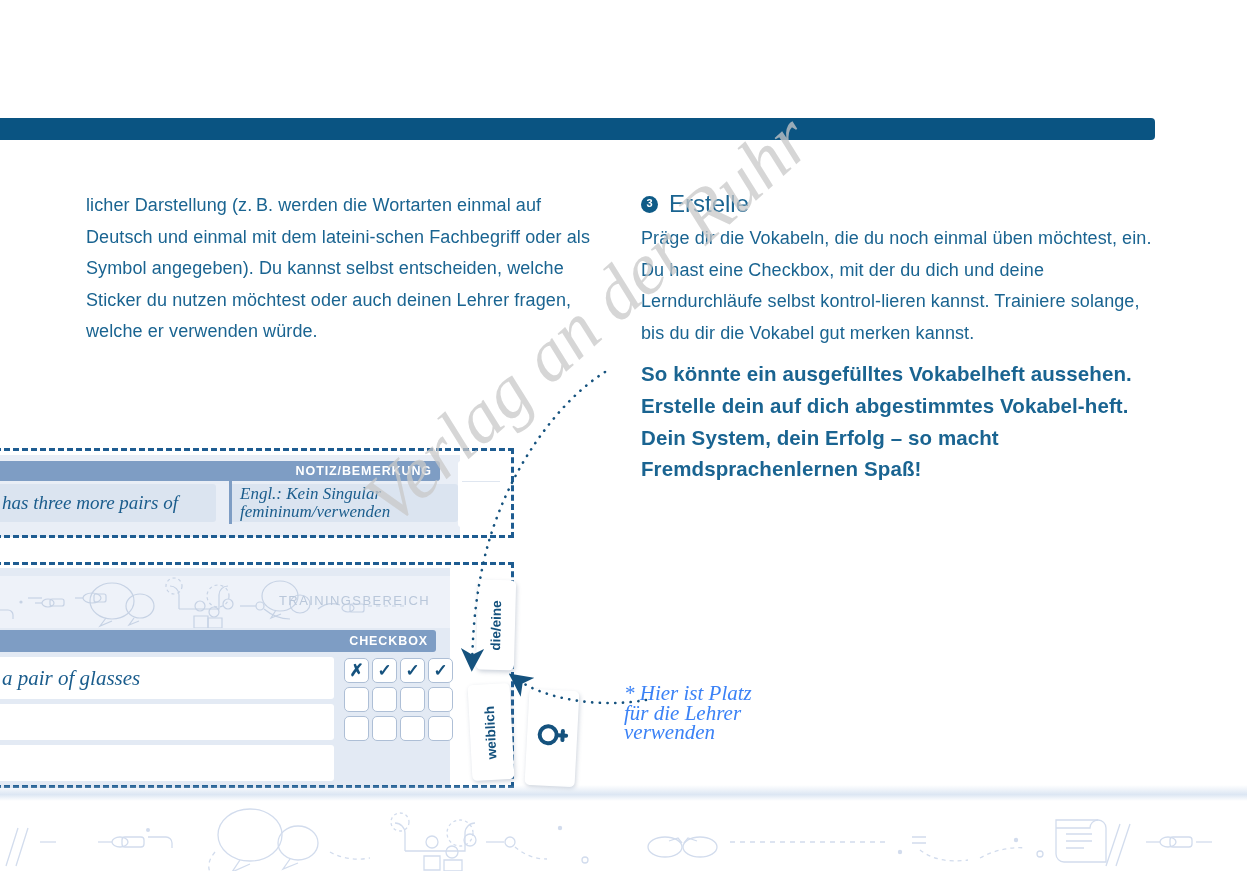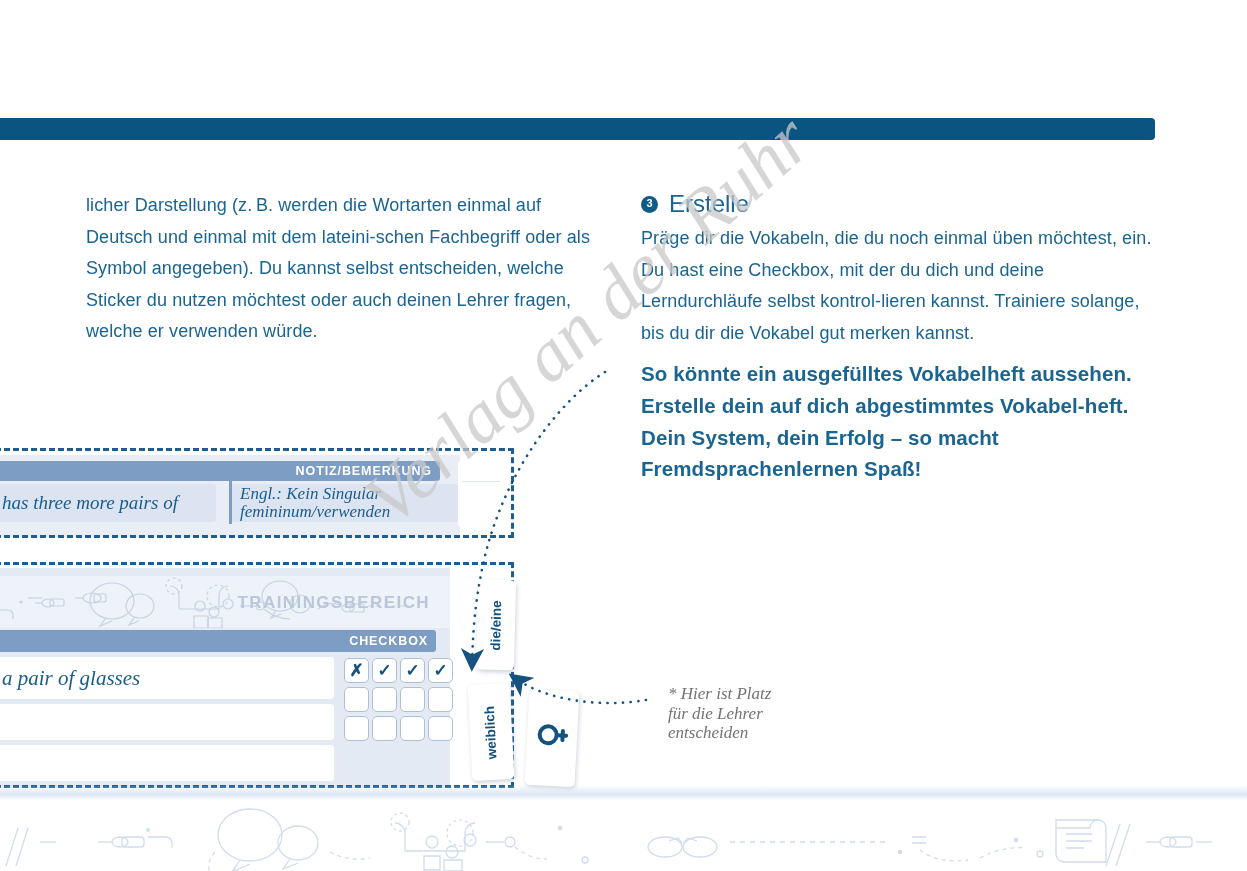--- a/index.html
+++ b/index.html
@@ -117,21 +117,21 @@
     content:"";position:absolute;left:4px;top:20px;width:38px;height:1px;background:#dfe6f0;
   }
 
   
   .train-band{
     position:absolute;left:-12px;top:576px;width:462px;height:52px;
     background:#eef2f9;overflow:hidden;
   }
   .train-label{
     position:absolute;right:20px;top:17px;
-    font-size:17px;letter-spacing:1.4px;color:#b9c7da;font-weight:700;
+    font-size:13px;letter-spacing:1.4px;color:#b9c7da;font-weight:400;
   }
 
   .row-white{
     position:absolute;left:-12px;background:#ffffff;border-radius:0 3px 3px 0;
   }
   .r1{top:657px;width:346px;height:42px;}
   .r2{top:704px;width:346px;height:36px;}
   .r3{top:745px;width:346px;height:36px;}
   .row-term{
     font-family:"Liberation Serif", serif;font-style:italic;
@@ -174,23 +174,23 @@
     left:527px;top:690px;width:50px;height:96px;
     display:flex;align-items:center;justify-content:center;
     transform:rotate(3deg);
   }
   .venus{
     width:34px;height:34px;display:block;
   }
 
   
   .footnote{
-    position:absolute;left:668px;top:684px;
+    position:absolute;left:624px;top:684px;
     font-family:"Liberation Serif", serif;font-style:italic;
-    font-size:17px;line-height:19.5px;color:#737373;
+    font-size:21px;line-height:19.5px;color:#3b82f6;
   }
 
   
   .conn{position:absolute;left:0;top:0;width:1247px;height:871px;pointer-events:none;}
 
   
   .footer-art{position:absolute;left:0;top:790px;width:1247px;height:81px;}
   .footer-fade{
     position:absolute;left:0;top:785px;width:1247px;height:16px;
     background:linear-gradient(180deg,rgba(226,234,245,0) 0%,rgba(214,226,241,.85) 60%,rgba(255,255,255,0) 100%);
@@ -312,21 +312,21 @@
         <circle cx="13" cy="14" r="8.5"></circle>
         <path d="M22 14 h9"></path>
         <path d="M27.5 9.5 v9"></path>
       </g>
     </svg>
   </div>
 
   <div class="footnote">
     <div>* Hier ist Platz</div>
     <div>für die Lehrer</div>
-    <div>entscheiden</div>
+    <div>verwenden</div>
   </div>
 
   <svg class="conn">
     <defs>
       <marker id="ah" markerWidth="9" markerHeight="9" refX="6" refY="4.5" orient="auto">
         <path d="M0 0 L9 4.5 L0 9 L2.4 4.5 z" fill="#15527e"></path>
       </marker>
     </defs>
     <path d="M605 372 C 560 400, 505 470, 484 560 C 474 605, 473 635, 472 664" fill="none" stroke="#15527e" stroke-width="2.6" stroke-dasharray="0.2 7.5" stroke-linecap="round" marker-end="url(#ah)"></path>
     <path d="M646 700 C 600 708, 545 700, 515 678" fill="none" stroke="#15527e" stroke-width="2.6" stroke-dasharray="0.2 7.5" stroke-linecap="round" marker-end="url(#ah)"></path>

